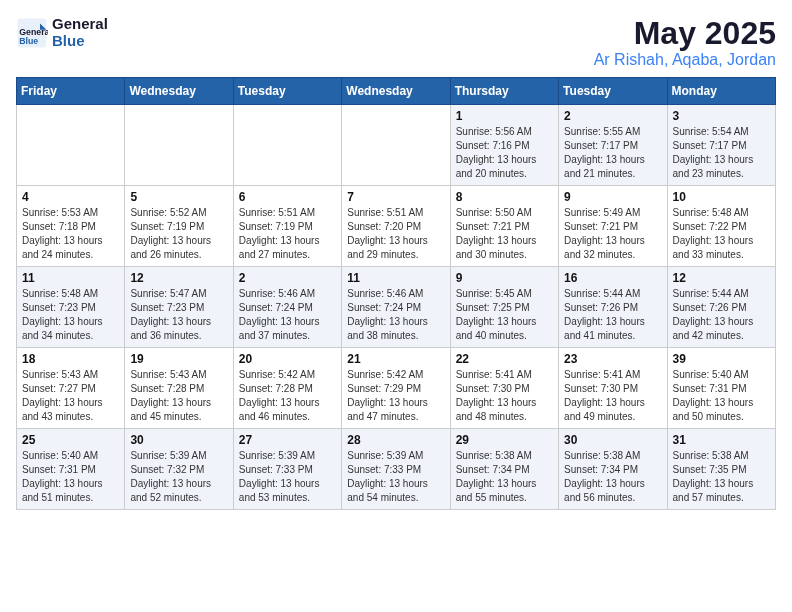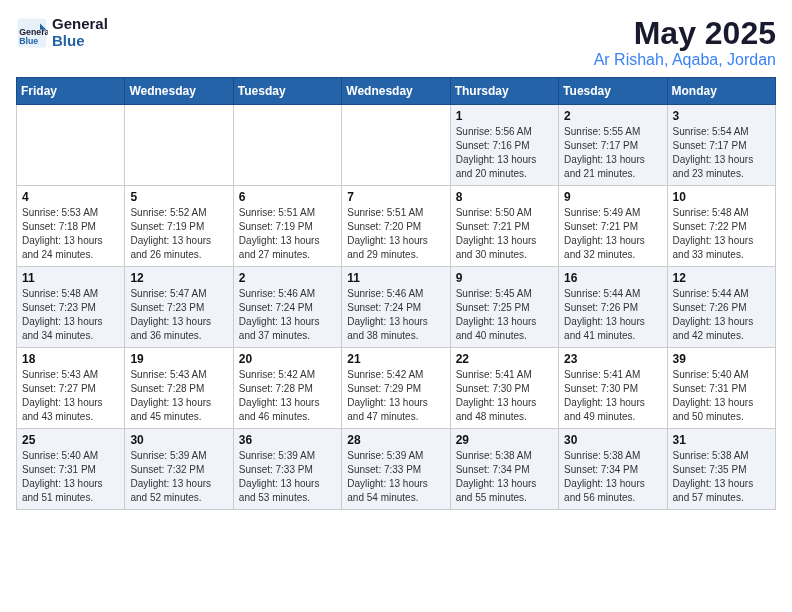--- a/index.html
+++ b/index.html
@@ -229,21 +229,21 @@
       <tr>
         <td>
           <div class="day-num">25</div>
           <div class="day-detail">Sunrise: 5:40 AM<br>Sunset: 7:31 PM<br>Daylight: 13 hours and 51 minutes.</div>
         </td>
         <td>
           <div class="day-num">30</div>
           <div class="day-detail">Sunrise: 5:39 AM<br>Sunset: 7:32 PM<br>Daylight: 13 hours and 52 minutes.</div>
         </td>
         <td>
-          <div class="day-num">36</div>
+          <div class="day-num">27</div>
           <div class="day-detail">Sunrise: 5:39 AM<br>Sunset: 7:33 PM<br>Daylight: 13 hours and 53 minutes.</div>
         </td>
         <td>
           <div class="day-num">28</div>
           <div class="day-detail">Sunrise: 5:39 AM<br>Sunset: 7:33 PM<br>Daylight: 13 hours and 54 minutes.</div>
         </td>
         <td>
           <div class="day-num">29</div>
           <div class="day-detail">Sunrise: 5:38 AM<br>Sunset: 7:34 PM<br>Daylight: 13 hours and 55 minutes.</div>
         </td>

